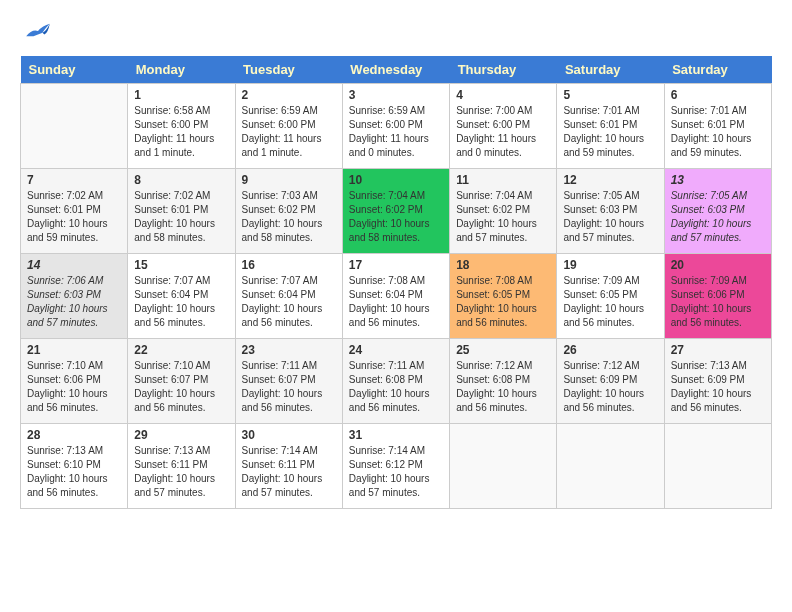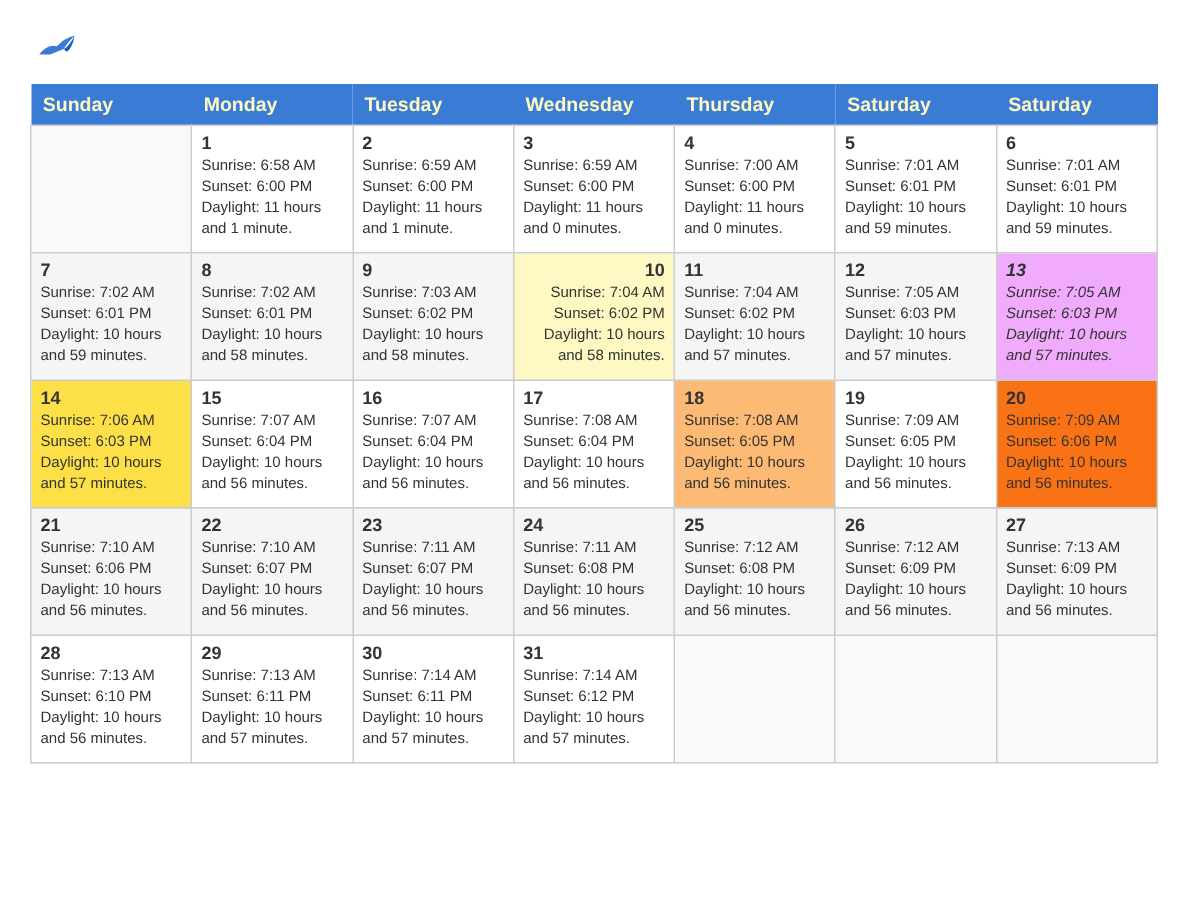--- a/index.html
+++ b/index.html
@@ -160,39 +160,39 @@
           <div class="cell-info">Sunrise: 7:02 AM<br>Sunset: 6:01 PM<br>Daylight: 10 hours<br>and 59 minutes.</div>
         </td>
         <td style="background-color: rgb(245, 245, 245);">
           <span class="day-num">8</span>
           <div class="cell-info">Sunrise: 7:02 AM<br>Sunset: 6:01 PM<br>Daylight: 10 hours<br>and 58 minutes.</div>
         </td>
         <td style="background-color: rgb(245, 245, 245);">
           <span class="day-num">9</span>
           <div class="cell-info">Sunrise: 7:03 AM<br>Sunset: 6:02 PM<br>Daylight: 10 hours<br>and 58 minutes.</div>
         </td>
-        <td style="background-color: #fef9c3; text-align: right;">
+        <td style="background-color: #22c55e;">
           <span class="day-num">10</span>
           <div class="cell-info">Sunrise: 7:04 AM<br>Sunset: 6:02 PM<br>Daylight: 10 hours<br>and 58 minutes.</div>
         </td>
         <td style="background-color: rgb(245, 245, 245);">
           <span class="day-num">11</span>
           <div class="cell-info">Sunrise: 7:04 AM<br>Sunset: 6:02 PM<br>Daylight: 10 hours<br>and 57 minutes.</div>
         </td>
         <td style="background-color: rgb(245, 245, 245);">
           <span class="day-num">12</span>
           <div class="cell-info">Sunrise: 7:05 AM<br>Sunset: 6:03 PM<br>Daylight: 10 hours<br>and 57 minutes.</div>
         </td>
         <td style="background-color: #f0abfc; font-style: italic;">
           <span class="day-num">13</span>
           <div class="cell-info">Sunrise: 7:05 AM<br>Sunset: 6:03 PM<br>Daylight: 10 hours<br>and 57 minutes.</div>
         </td>
       </tr>
       <tr style="background-color: rgb(255, 255, 255);">
-        <td style="background-color: #fde047;">
+        <td style="background-color: #e5e5e5; font-style: italic;">
           <span class="day-num">14</span>
           <div class="cell-info">Sunrise: 7:06 AM<br>Sunset: 6:03 PM<br>Daylight: 10 hours<br>and 57 minutes.</div>
         </td>
         <td style="background-color: rgb(255, 255, 255);">
           <span class="day-num">15</span>
           <div class="cell-info">Sunrise: 7:07 AM<br>Sunset: 6:04 PM<br>Daylight: 10 hours<br>and 56 minutes.</div>
         </td>
         <td style="background-color: rgb(255, 255, 255);">
           <span class="day-num">16</span>
           <div class="cell-info">Sunrise: 7:07 AM<br>Sunset: 6:04 PM<br>Daylight: 10 hours<br>and 56 minutes.</div>
@@ -202,21 +202,21 @@
           <div class="cell-info">Sunrise: 7:08 AM<br>Sunset: 6:04 PM<br>Daylight: 10 hours<br>and 56 minutes.</div>
         </td>
         <td style="background-color: #fdba74;">
           <span class="day-num">18</span>
           <div class="cell-info">Sunrise: 7:08 AM<br>Sunset: 6:05 PM<br>Daylight: 10 hours<br>and 56 minutes.</div>
         </td>
         <td style="background-color: rgb(255, 255, 255);">
           <span class="day-num">19</span>
           <div class="cell-info">Sunrise: 7:09 AM<br>Sunset: 6:05 PM<br>Daylight: 10 hours<br>and 56 minutes.</div>
         </td>
-        <td style="background-color: #f97316; margin-left: 10px;">
+        <td style="background-color: #ec4899; margin-left: 10px;">
           <span class="day-num">20</span>
           <div class="cell-info">Sunrise: 7:09 AM<br>Sunset: 6:06 PM<br>Daylight: 10 hours<br>and 56 minutes.</div>
         </td>
       </tr>
       <tr style="background-color: #5eead4;">
         <td style="background-color: rgb(245, 245, 245);">
           <span class="day-num">21</span>
           <div class="cell-info">Sunrise: 7:10 AM<br>Sunset: 6:06 PM<br>Daylight: 10 hours<br>and 56 minutes.</div>
         </td>
         <td style="background-color: rgb(245, 245, 245);">

